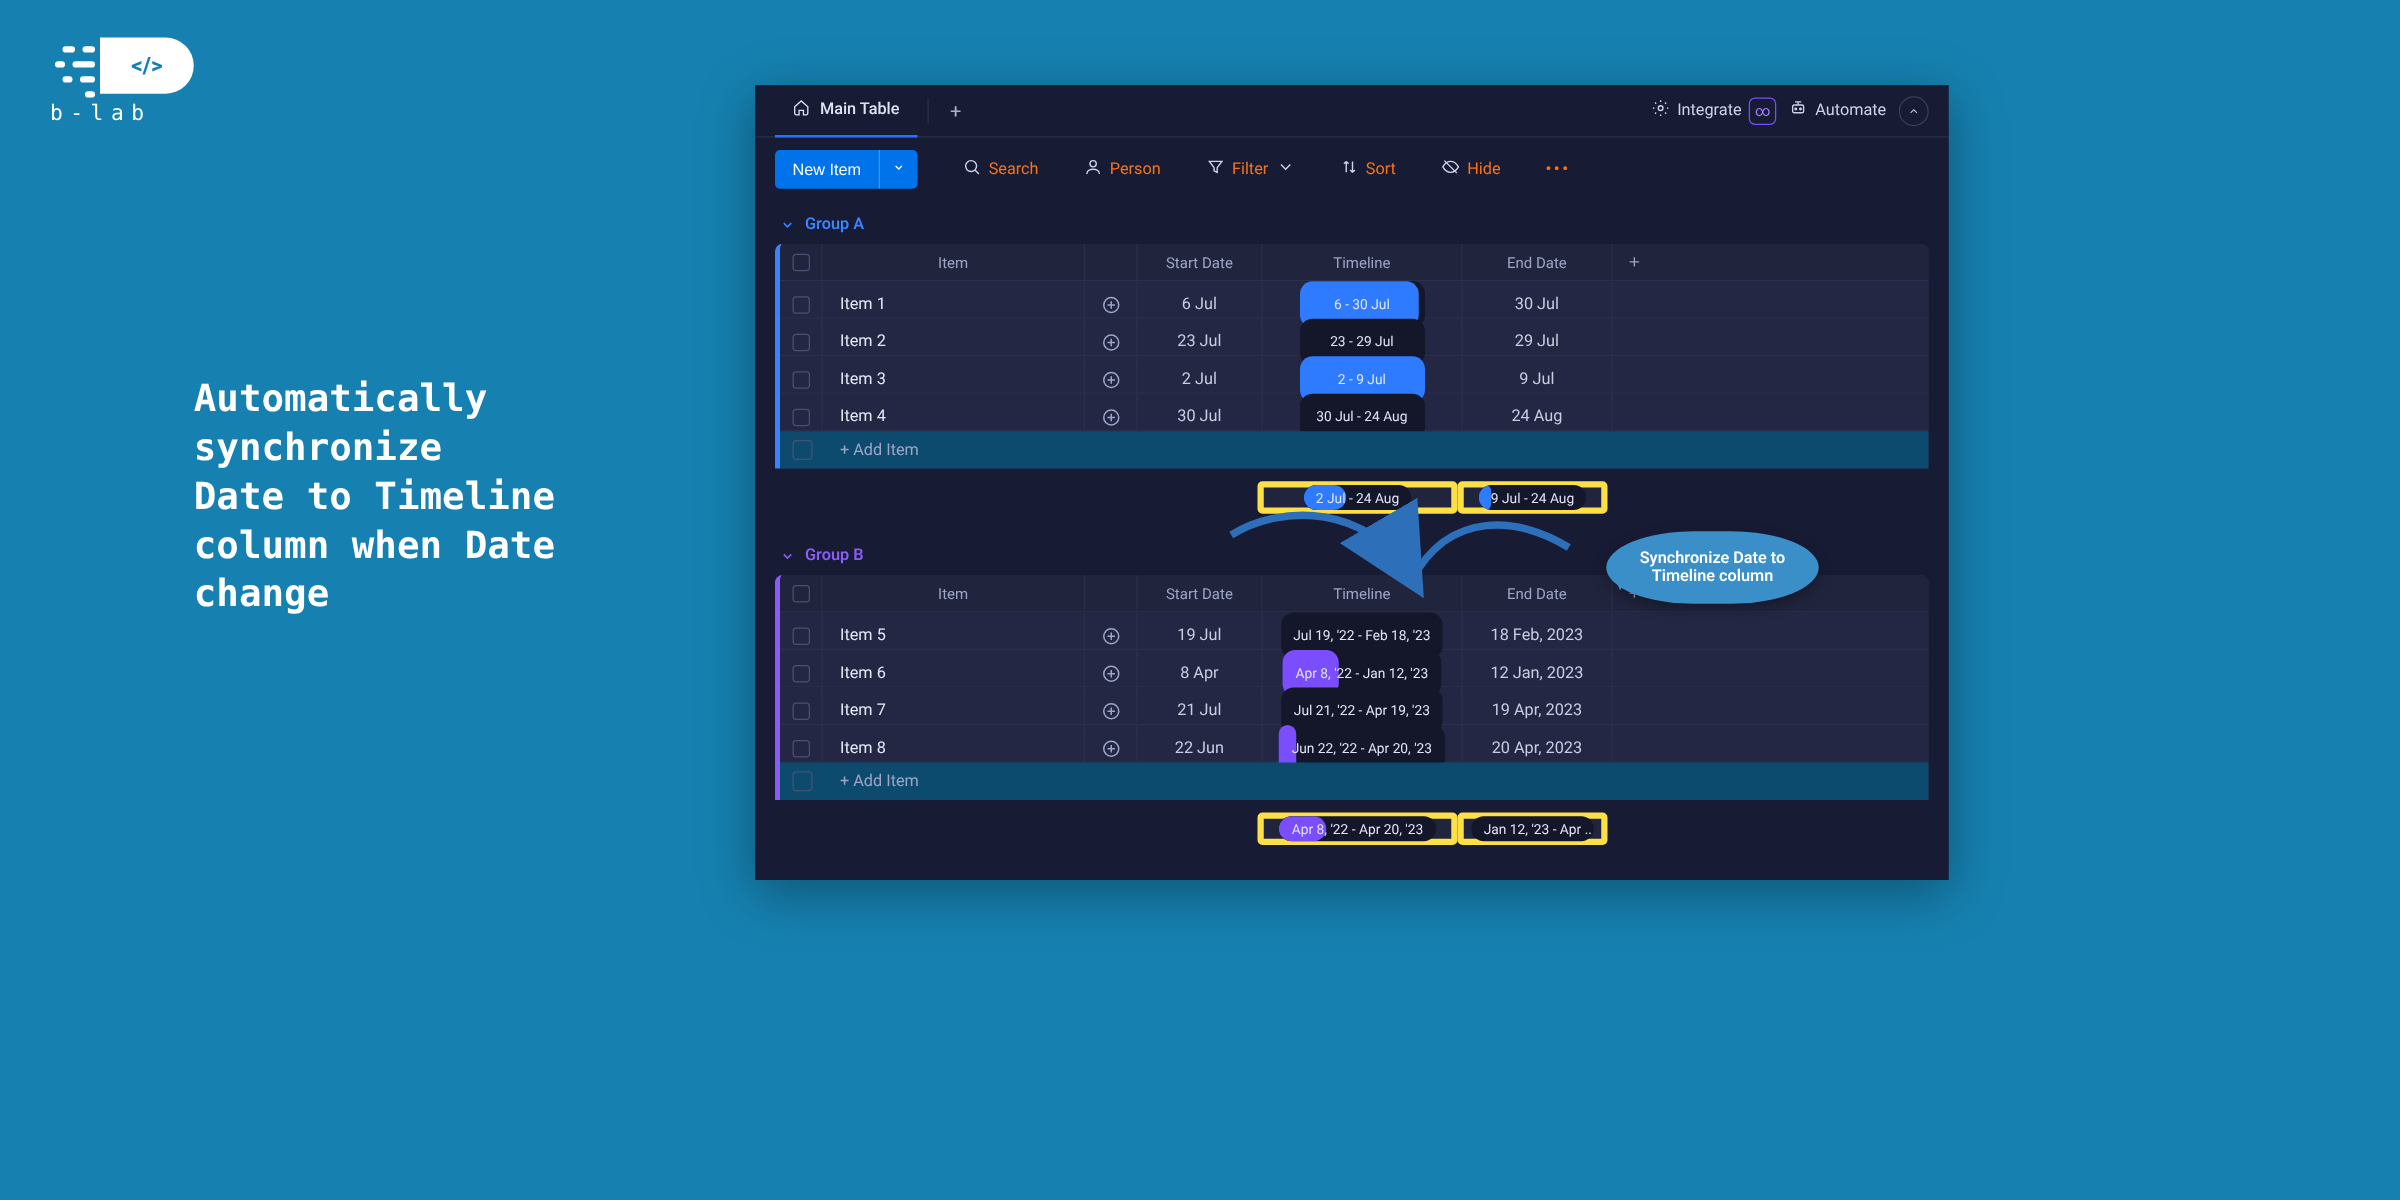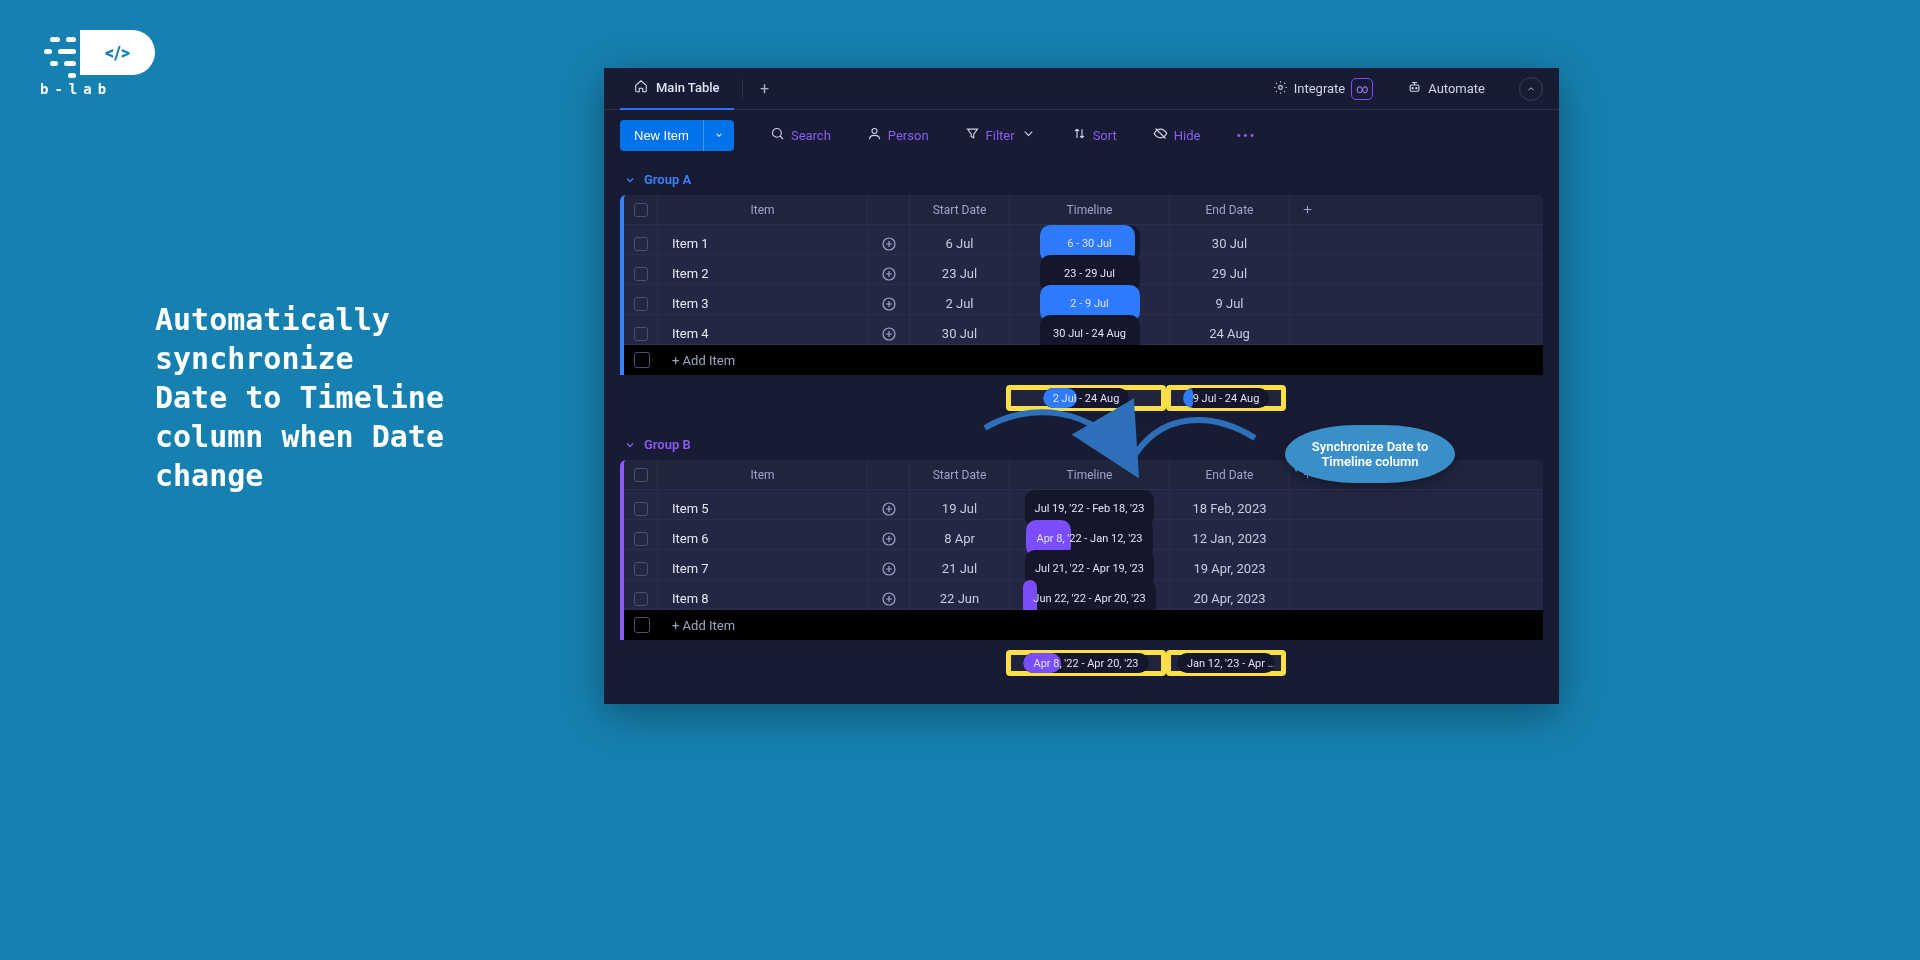--- a/index.html
+++ b/index.html
@@ -36,21 +36,21 @@
     background: #fff;
     border-radius: 0 24px 24px 0;
     display: flex; align-items:center; justify-content:center;
     position: relative;
   }
   .logo-shape .code {
     color: #1681b0; font-weight: 800; font-size: 18px;
   }
   .logo-text {
     font-family: "Menlo","Consolas",monospace;
-    font-size: 14px; font-weight: 700; letter-spacing: 6px; color:#fff;
+    font-size: 17px; font-weight: 400; letter-spacing: 6px; color:#fff;
   }
 
   .headline {
     position: absolute;
     left: 155px; top: 300px;
     width: 400px;
     text-align: left;
     color: #fff;
     font-family: "Menlo","Consolas",monospace;
     font-weight: 800;
@@ -80,21 +80,21 @@
     height: 42px; padding: 0 14px;
     color:#dfe3f2; font-weight:500;
     border-bottom: 2px solid #2c6fff;
   }
   .tab svg { width:14px;height:14px;fill:none;stroke:#dfe3f2;stroke-width:1.8; }
   .topbar-divider { width:1px;height:20px;background:#2b2f4a;margin:0 8px; }
   .tab-add {
     width:28px;height:28px;display:flex;align-items:center;justify-content:center;
     color:#aab0cc; font-size:16px; cursor:pointer;
   }
-  .topbar-right { margin-left:auto; display:flex; align-items:center; gap:34px; }
+  .topbar-right { margin-left:auto; display:flex; align-items:center; gap:10px; }
   .topbar-btn { display:flex; align-items:center; gap:6px; color:#cfd4e8; cursor:pointer; }
   .topbar-btn svg { width:15px;height:15px;fill:none;stroke:#cfd4e8;stroke-width:1.8; }
   .infinity {
     width:22px;height:22px;border:1px solid #7a4dff;border-radius:5px;
     display:flex;align-items:center;justify-content:center;color:#a07dff;font-size:12px;
   }
   .collapse-btn {
     width:24px;height:24px;border:1px solid #3a3f5e;border-radius:50%;
     display:flex;align-items:center;justify-content:center;cursor:pointer;
   }
@@ -108,21 +108,21 @@
     display:flex;align-items:center;background:#0073ea;border-radius:4px;overflow:hidden;
   }
   .new-item button {
     background:transparent;border:0;color:#fff;font-size:13px;font-weight:500;
     padding:8px 14px;cursor:pointer;
   }
   .new-item .caret {
     border-left:1px solid rgba(255,255,255,.25);padding:8px 10px;
   }
   .new-item .caret svg{width:10px;height:10px;fill:none;stroke:#fff;stroke-width:2.5;}
-  .tool { display:flex;align-items:center;gap:6px;color:#8b5cf6;cursor:pointer; }
+  .tool { display:flex;align-items:center;gap:6px;color:#f97316;cursor:pointer; }
   .tool svg{width:15px;height:15px;fill:none;stroke:#cfd4e8;stroke-width:1.8;}
   .more-dots{letter-spacing:2px;font-weight:700;}
 
   
   .groups { padding: 12px 16px 20px 16px; }
   .group { margin-bottom: 22px; }
   .group-header {
     display:flex;align-items:center;gap:8px;font-weight:600;padding:0 0 8px 4px;
   }
   .group-a .group-header { color:#3b82ff; }
@@ -167,21 +167,21 @@
   }
   .pill .fill{
     position:absolute;left:0;top:0;bottom:0;border-radius:10px;
   }
   .pill .txt{position:relative;z-index:1;}
   .blue .fill{background:#2e7bff;}
   .purple .fill{background:#7a4dff;}
 
   .add-item-row {
     display:flex;align-items:center;height:30px;padding-left:48px;
-    color:#9ea5c6;cursor:pointer;background:#000000;
+    color:#9ea5c6;cursor:pointer;background:#0c4a6e;
   }
   .add-item-row::before{
     content:"";width:14px;height:14px;border:1.5px solid #4a5073;border-radius:3px;
     position:absolute;margin-left:-38px;
   }
   .add-item-row{position:relative;}
 
   .summary-row{
     display:grid;
     grid-template-columns: 34px 210px 42px 100px 160px 120px 34px;

